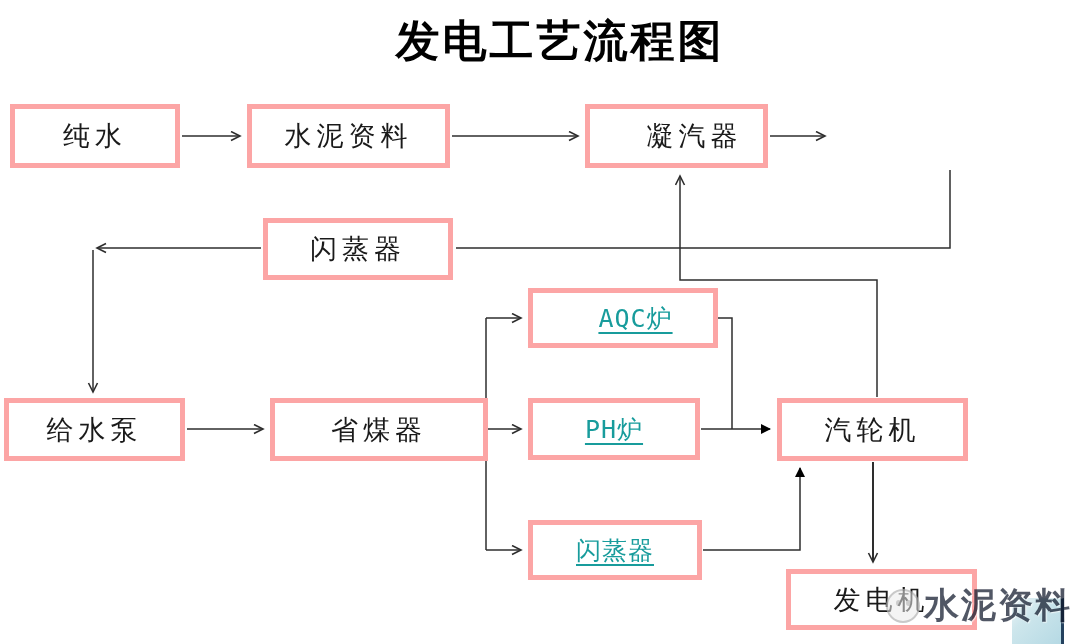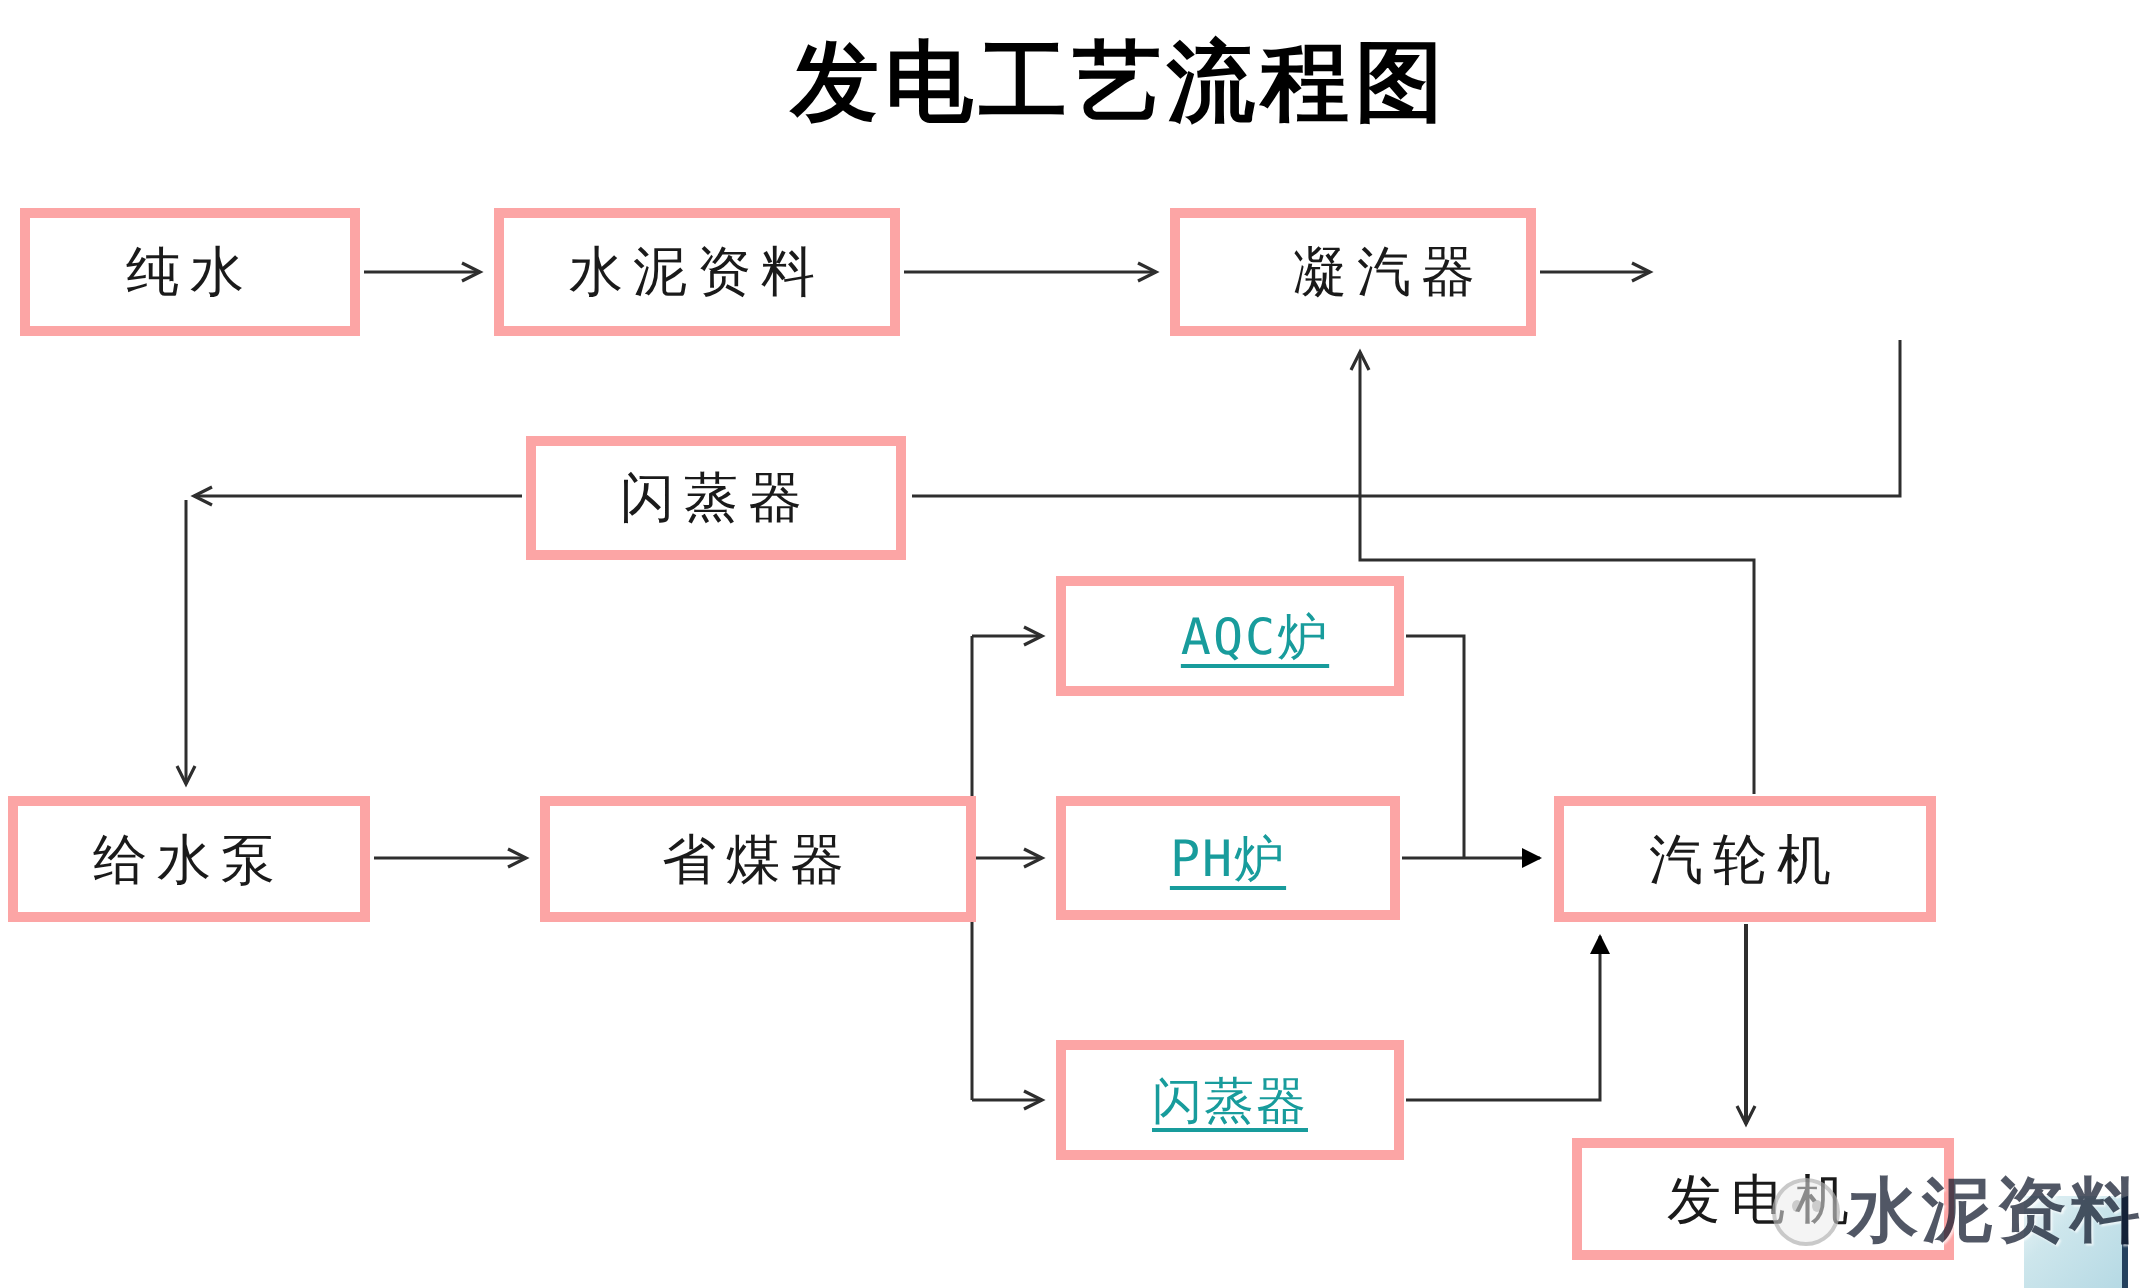--- a/index.html
+++ b/index.html
@@ -122,21 +122,21 @@
 
   <div class="node" style="left:585px;top:104px;width:183px;height:64px;padding-left:36px;">
     <span class="lbl">凝汽器</span>
   </div>
 
 
   <div class="node" style="left:263px;top:218px;width:190px;height:62px;">
     <span class="lbl">闪蒸器</span>
   </div>
 
-  <div class="node teal" style="left:528px;top:288px;width:174px;height:60px;padding-left:25px;">
+  <div class="node teal" style="left:528px;top:288px;width:190px;height:60px;padding-left:25px;">
     <span class="lbl">AQC炉</span>
   </div>
 
   <div class="node teal" style="left:528px;top:398px;width:172px;height:62px;">
     <span class="lbl">PH炉</span>
   </div>
 
   <div class="node teal" style="left:528px;top:520px;width:174px;height:60px;">
     <span class="lbl">闪蒸器</span>
   </div>

